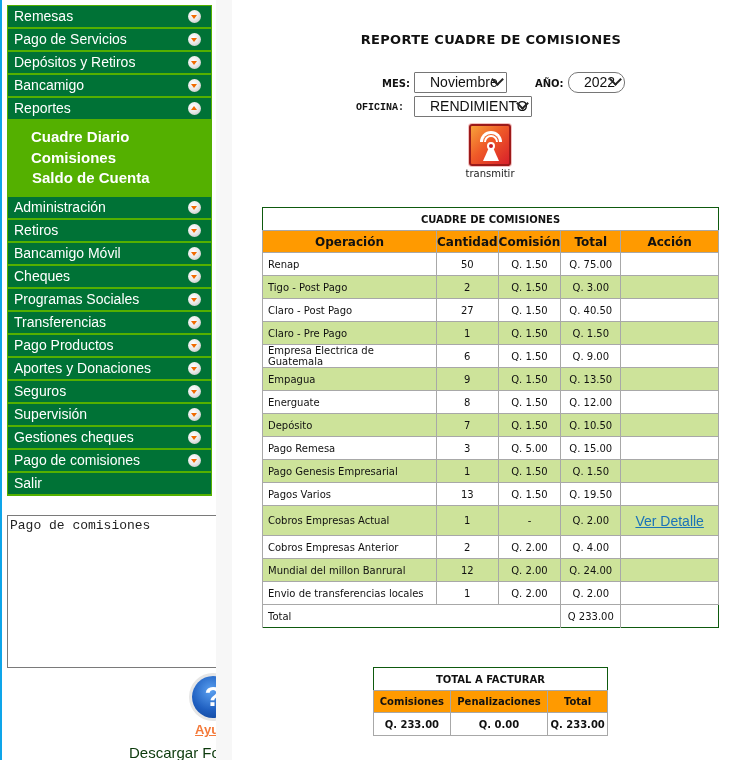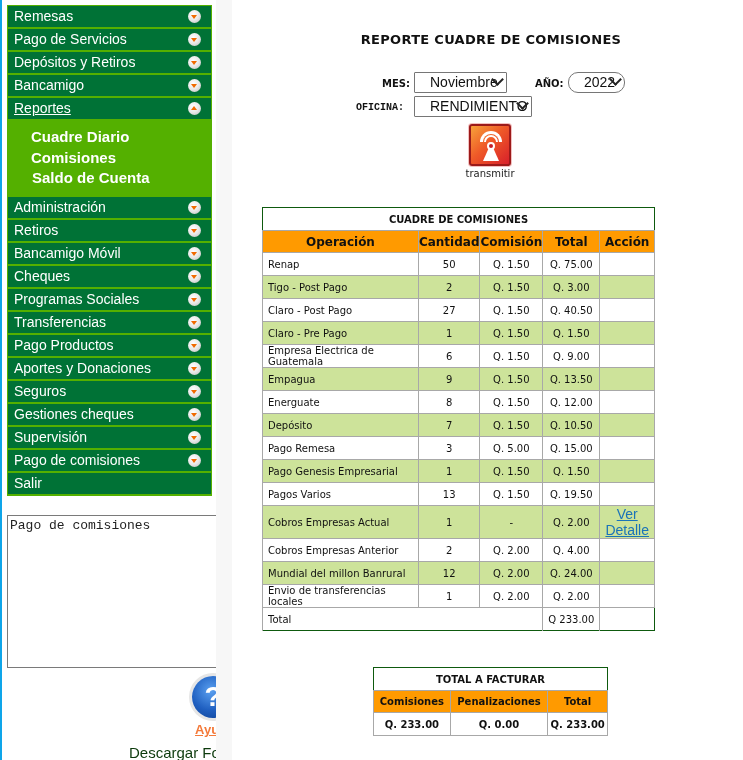--- a/index.html
+++ b/index.html
@@ -14,21 +14,21 @@
     .menu {
       position: absolute; left: 5px; top: 5px; width: 205px;
       background: #54b000; padding: 1px 1px 2px 1px;
     }
     .menu-item {
       position: relative; height: 21px; margin-bottom: 2px;
       background: #007236; color: #ffffff;
       font-family: "Liberation Sans", sans-serif; font-size: 14px;
       line-height: 21px; padding-left: 6px; cursor: pointer;
     }
-    .menu-item.active .label { text-decoration: underline; }
+    .menu-item.active .label { }
     .menu-item .toggle {
       position: absolute; right: 10px; top: 4px; width: 13px; height: 13px;
       border-radius: 50%;
       background: radial-gradient(circle at 40% 35%, #ffffff 0%, #e8e8e8 50%, #b8b8b8 100%);
     }
     .menu-item .toggle::after {
       content: ""; position: absolute; left: 3px; top: 5px;
       border-left: 3.5px solid transparent; border-right: 3.5px solid transparent;
       border-top: 4px solid #f06a00;
     }
@@ -116,21 +116,21 @@
       position: absolute; left: 16px; top: 16px; width: 8px; height: 8px; border-radius: 50%;
       background: #c41e28; border: 2px solid #fff;
     }
     .transmit-label {
       position: absolute; left: 222px; top: 168px; width: 72px; text-align: center;
       font-family: "DejaVu Sans", sans-serif; font-size: 10px; color: #222; cursor: pointer;
     }
 
     table { border-collapse: collapse; }
     .report {
-      position: absolute; left: 30px; top: 207px; width: 393px;
+      position: absolute; left: 30px; top: 207px; width: 457px;
       border: 1px solid #0e5a0e;
       font-family: "DejaVu Sans", sans-serif; font-size: 10px; color: #111;
     }
     .report td, .report th { border: 1px solid #a8a8a8; height: 23px; }
     .report .caption-cell {
       border: none; border-bottom: 1px solid #a8a8a8; text-align: center; font-weight: bold;
       height: 23px; font-size: 10px; background: #fff;
     }
     .report th {
       background: #ff9a00; font-weight: bold; text-align: center; font-size: 12px; height: 22px;
@@ -170,22 +170,22 @@
     </div>
     <div class="menu-item"><span class="label">Administración</span><span class="toggle"></span></div>
     <div class="menu-item"><span class="label">Retiros</span><span class="toggle"></span></div>
     <div class="menu-item"><span class="label">Bancamigo Móvil</span><span class="toggle"></span></div>
     <div class="menu-item"><span class="label">Cheques</span><span class="toggle"></span></div>
     <div class="menu-item"><span class="label">Programas Sociales</span><span class="toggle"></span></div>
     <div class="menu-item"><span class="label">Transferencias</span><span class="toggle"></span></div>
     <div class="menu-item"><span class="label">Pago Productos</span><span class="toggle"></span></div>
     <div class="menu-item"><span class="label">Aportes y Donaciones</span><span class="toggle"></span></div>
     <div class="menu-item"><span class="label">Seguros</span><span class="toggle"></span></div>
+    <div class="menu-item"><span class="label">Supervisión</span><span class="toggle"></span></div>
     <div class="menu-item"><span class="label">Gestiones cheques</span><span class="toggle"></span></div>
-    <div class="menu-item"><span class="label">Supervisión</span><span class="toggle"></span></div>
     <div class="menu-item"><span class="label">Pago de comisiones</span><span class="toggle"></span></div>
     <div class="menu-item" style="margin-bottom:0"><span class="label">Salir</span></div>
   </div>
 
   <div class="status-box">Pago de comisiones</div>
 
   <div class="help-icon">?</div>
   <div class="help-link">Ayu</div>
   <div class="download-link">Descargar Fo</div>
 </div>

